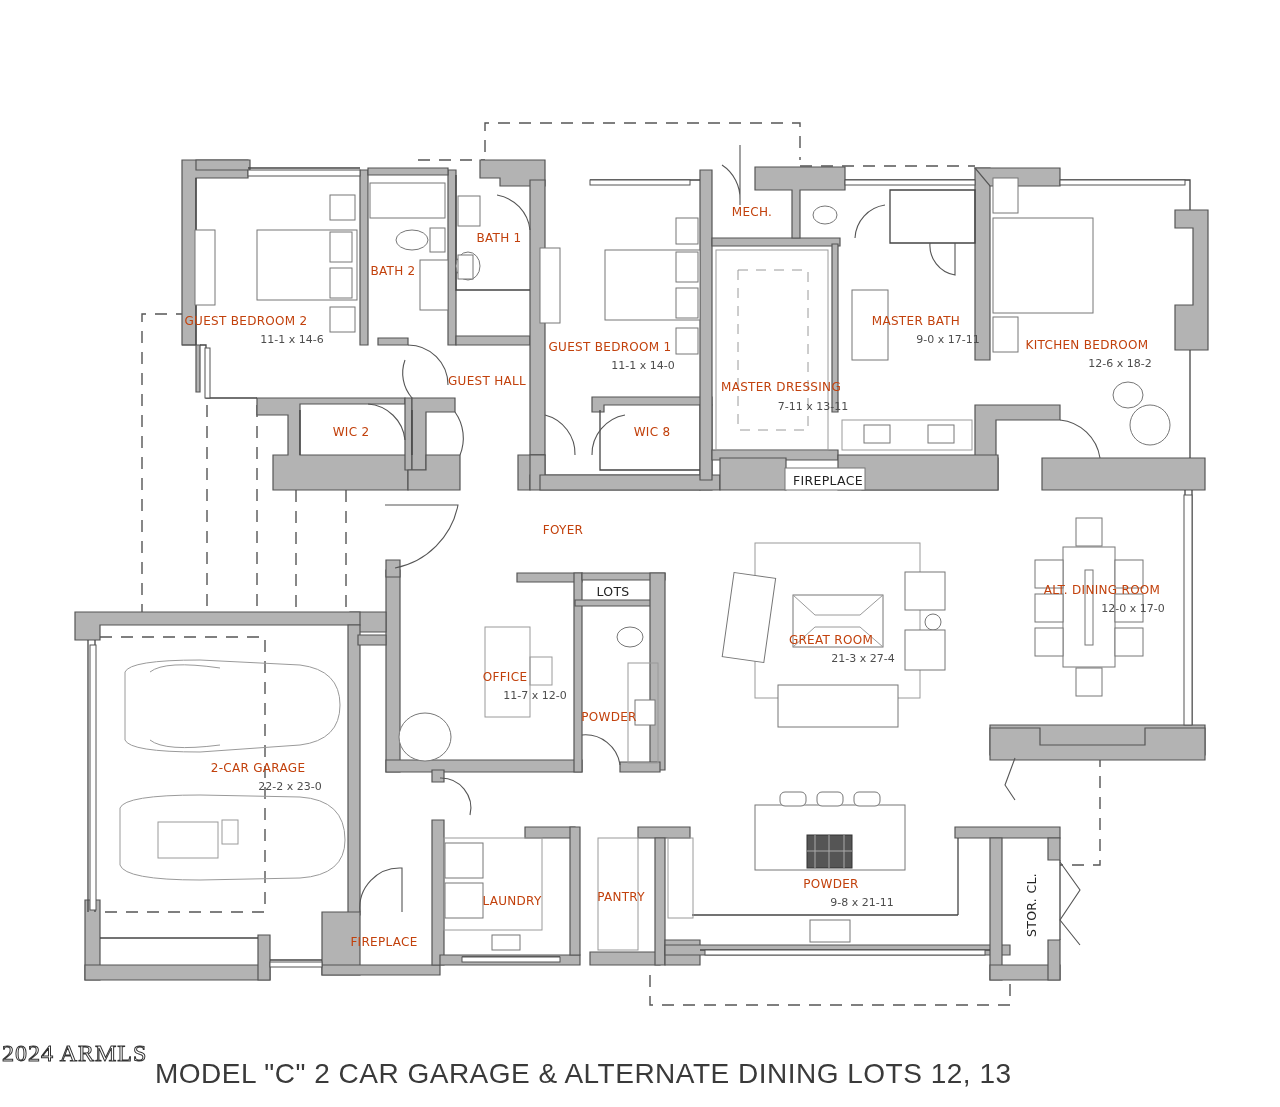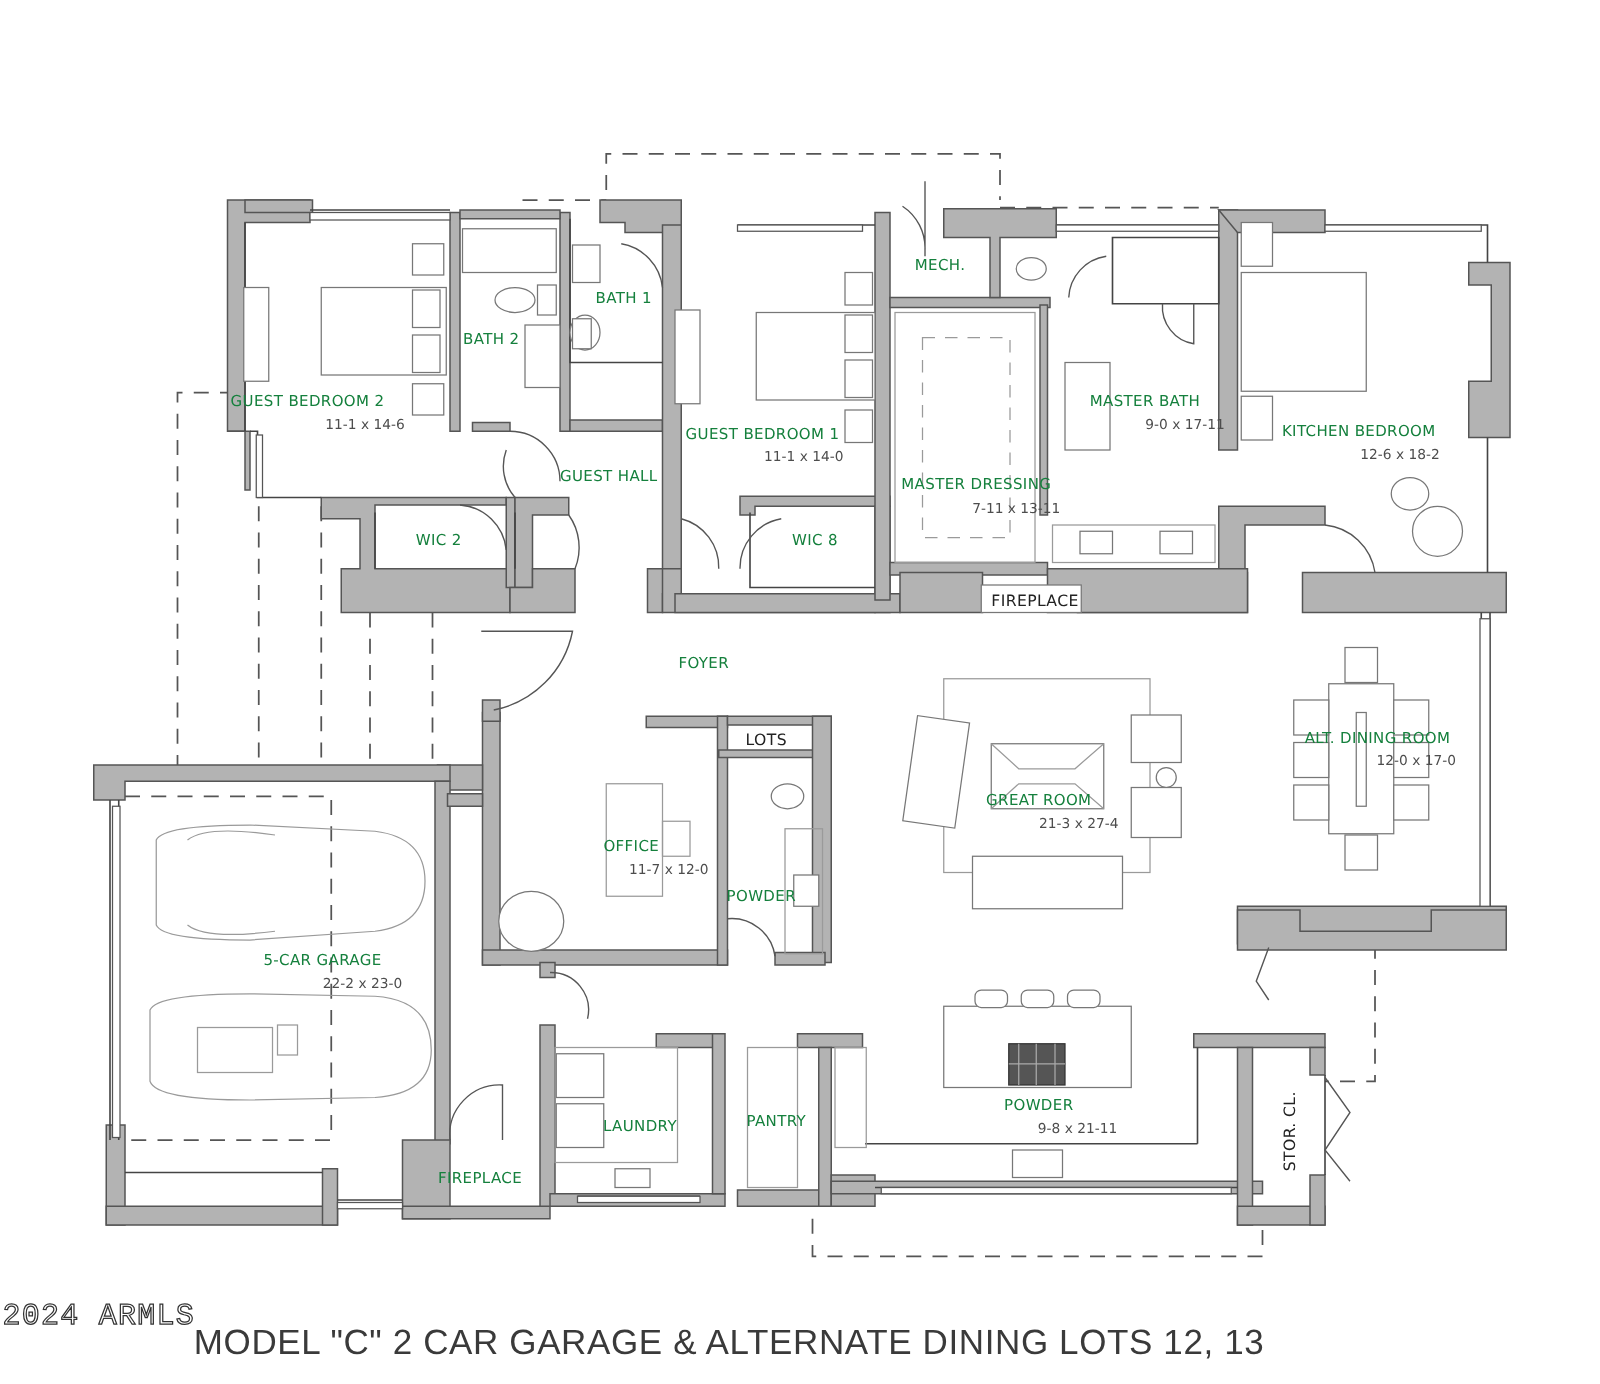--- a/index.html
+++ b/index.html
@@ -5,26 +5,26 @@
   html,body{margin:0;padding:0;background:#ffffff;}
   body{width:1280px;height:1107px;position:relative;overflow:hidden;font-family:"DejaVu Sans","Liberation Sans",sans-serif;}
   #plan{position:absolute;left:0;top:0;width:1280px;height:1107px;}
   .wall{fill:#b3b3b3;stroke:#555;stroke-width:1.2;}
   .thin{fill:none;stroke:#444;stroke-width:1.3;}
   .furn{fill:#fff;stroke:#777;stroke-width:1;}
   .lfurn{fill:none;stroke:#9a9a9a;stroke-width:1;}
   .dash{fill:none;stroke:#555;stroke-width:1.4;stroke-dasharray:12 9;}
   .door{fill:none;stroke:#555;stroke-width:1.1;}
   .win{fill:#fff;stroke:#555;stroke-width:1;}
-  .lbl{position:absolute;color:#15803d;font-size:12px;letter-spacing:0.3px;text-align:center;white-space:nowrap;transform:translateX(-50%);line-height:14px;}
+  .lbl{position:absolute;color:#c2410c;font-size:12px;letter-spacing:0.3px;text-align:center;white-space:nowrap;transform:translateX(-50%);line-height:14px;}
   .dim{position:absolute;color:#4d4d4d;font-size:11px;text-align:center;white-space:nowrap;transform:translateX(-50%);line-height:13px;margin-left:28px;}
   .lbl.bold{color:#222;font-size:12.5px;}
   .vert{transform:translate(-50%,-50%) rotate(-90deg);}
   #title{position:absolute;left:155px;top:1058px;font-size:28px;color:#3a3a3a;letter-spacing:0.5px;white-space:nowrap;font-family:"Liberation Sans",sans-serif;}
-  #copyright{position:absolute;left:2px;top:1040px;font-size:24px;color:#fff;-webkit-text-stroke:1px #333;letter-spacing:1px;white-space:nowrap;font-family:Liberation Mono, monospace;text-align:center;}
+  #copyright{position:absolute;left:2px;top:1040px;font-size:24px;color:#fff;-webkit-text-stroke:1px #333;letter-spacing:1px;white-space:nowrap;font-family:Liberation Serif, serif;text-align:center;}
 </style>
 </head>
 <body>
 
 <svg id="plan" viewBox="0 0 1280 1107" xmlns="http://www.w3.org/2000/svg">
 
   <g>
     <path class="dash" d="M485 173 V123 H800 V160"></path>
     <path class="dash" d="M418 160 H485"></path>
     <path class="dash" d="M800 166 H975"></path>
@@ -302,21 +302,21 @@
 <div class="lbl" style="left:505px;top:670px">OFFICE</div>
 <div class="dim" style="left:507px;top:689px">11-7 x 12-0</div>
 <div class="lbl" style="left:609px;top:710px">POWDER</div>
 
 <div class="lbl" style="left:831px;top:633px">GREAT ROOM</div>
 <div class="dim" style="left:835px;top:652px">21-3 x 27-4</div>
 
 <div class="lbl" style="left:1102px;top:583px">ALT. DINING ROOM</div>
 <div class="dim" style="left:1105px;top:602px">12-0 x 17-0</div>
 
-<div class="lbl" style="left:258px;top:761px">5-CAR GARAGE</div>
+<div class="lbl" style="left:258px;top:761px">2-CAR GARAGE</div>
 <div class="dim" style="left:262px;top:780px">22-2 x 23-0</div>
 
 <div class="lbl" style="left:384px;top:935px">FIREPLACE</div>
 <div class="lbl" style="left:512px;top:894px">LAUNDRY</div>
 <div class="lbl" style="left:621px;top:890px">PANTRY</div>
 
 <div class="lbl" style="left:831px;top:877px">POWDER</div>
 <div class="dim" style="left:834px;top:896px">9-8 x 21-11</div>
 
 <div class="lbl bold vert" style="left:1032px;top:905px">STOR. CL.</div>

